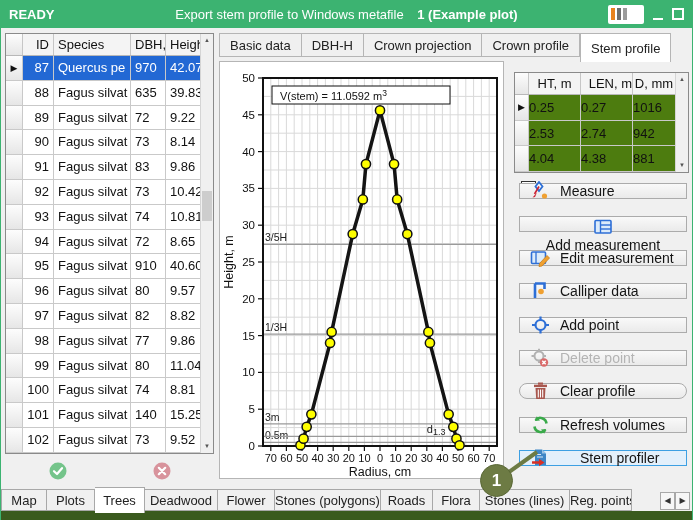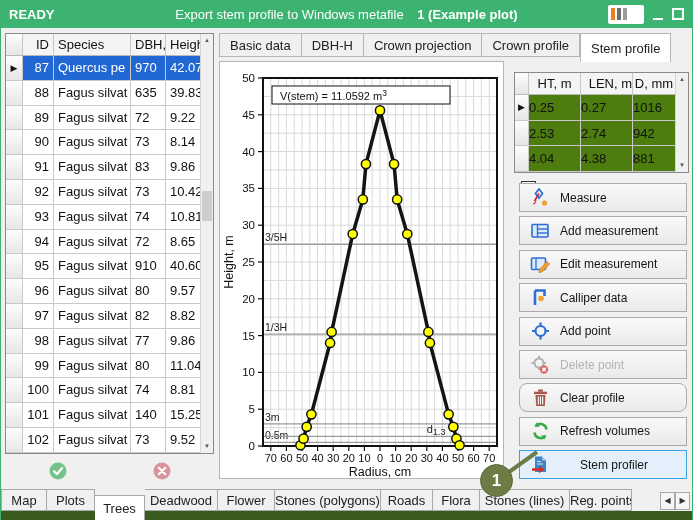--- a/index.html
+++ b/index.html
@@ -56,30 +56,30 @@
   .m0{width:14px;padding:0!important;background:linear-gradient(#fdfdfd,#e6e6e6);text-align:center!important;font-size:9px;line-height:25px}
   .m1{width:52px}.m2{width:52px}.m3{width:43px}
   .mt-scroll{position:absolute;right:0;top:0;bottom:0;width:13px;background:#f0f0f0;border-left:1px solid #d5d5d5;box-sizing:border-box}
 
   
   .chk-row{position:absolute;left:520px;top:180px;height:16px;display:flex;align-items:center;font-size:13px;color:#111}
   .chk-box{width:13px;height:13px;background:#fff;border:1px solid #333;margin-right:6px;position:relative}
   .chk-box svg{position:absolute;left:0;top:0}
 
   
-  .rbtn{position:absolute;left:518px;width:168px;height:29px;border:1px solid #ababab;background:linear-gradient(#f9f9f9,#eaeaea);display:flex;align-items:center;box-sizing:border-box;font-size:12px;color:#141414;cursor:default}
+  .rbtn{position:absolute;left:518px;width:168px;height:16px;border:1px solid #ababab;background:linear-gradient(#f9f9f9,#eaeaea);display:flex;align-items:center;box-sizing:border-box;font-size:14px;color:#141414;cursor:default}
   .rbtn .ic{width:21px;height:20px;margin:0 9px 0 10px;flex:none}
   .rbtn.disabled{color:#b4b4b4}
   .rbtn.hl{background:#e3f0fb;border:1px solid #3da0e3}
 
   
   .tabs-bottom{position:absolute;left:0;top:487px;width:693px;height:26px;display:flex}
   .btab{height:22px;margin-top:2px;line-height:21px;background:#f0f0f0;border:1px solid #a8a8a8;border-left:none;font-size:13px;color:#222;text-align:center;box-sizing:border-box;white-space:nowrap;overflow:hidden}
   .btab:first-child{border-left:1px solid #a8a8a8}
-  .btab.active{height:26px;margin-top:8px;line-height:26px;background:#fff;border-bottom:none;z-index:2}
+  .btab.active{height:26px;margin-top:0;line-height:26px;background:#fff;border-bottom:none;z-index:2}
   .tb-scroll{position:absolute;top:492px;width:15px;height:18px;border:1px solid #a8a8a8;background:#f6f6f6;box-sizing:border-box;text-align:center;font-size:8px;line-height:16px;color:#333}
 
   .bottom-strip{position:absolute;left:0;right:0;top:511px;height:9px;background:#3a5a1e}
 
   
   .ann-line{position:absolute;inset:0;pointer-events:none;z-index:50}
   .ann-circle{position:absolute;left:479px;top:464px;width:33px;height:33px;border-radius:50%;background:#6d7b44;border:1px solid #5a6836;box-sizing:border-box;color:#fff;font-weight:bold;font-size:17px;line-height:31px;text-align:center;z-index:51}
 </style>
 </head>
 <body>
@@ -440,21 +440,21 @@
   <div id="btn-stack">
       <div class="rbtn" style="top: 183px;">
         <span class="ic"><svg width="21" height="20" viewBox="0 0 21 20">
             <path d="M9 1 L12.5 5.5 L9 10 L5.5 5.5 Z" fill="none" stroke="#2e6fd6" stroke-width="1.8"></path>
             <path d="M9 5.5 L4.5 13" stroke="#c23" stroke-width="1.6"></path>
             <path d="M2.5 16.5 L7 11.5 L5 16 Z" fill="#c23"></path>
             <circle cx="14.5" cy="15" r="2.6" fill="#f0a030"></circle>
           </svg></span>
         <span>Measure</span>
       </div>
-      <div class="rbtn" style="top: 216.4px;">
+      <div class="rbtn" style="top: 216.4px; flex-direction: column;">
         <span class="ic"><svg width="21" height="20" viewBox="0 0 21 20">
             <rect x="2" y="3.5" width="16" height="12.5" rx="1" fill="#dcebfa" stroke="#2e6fd6" stroke-width="1.6"></rect>
             <line x1="7.5" y1="3.5" x2="7.5" y2="16" stroke="#2e6fd6" stroke-width="1.4"></line>
             <line x1="7.5" y1="8" x2="18" y2="8" stroke="#2e6fd6" stroke-width="1.4"></line>
             <line x1="7.5" y1="12" x2="18" y2="12" stroke="#2e6fd6" stroke-width="1.4"></line>
           </svg></span>
         <span>Add measurement</span>
       </div>
       <div class="rbtn" style="top: 249.8px;">
         <span class="ic"><svg width="21" height="20" viewBox="0 0 21 20">

